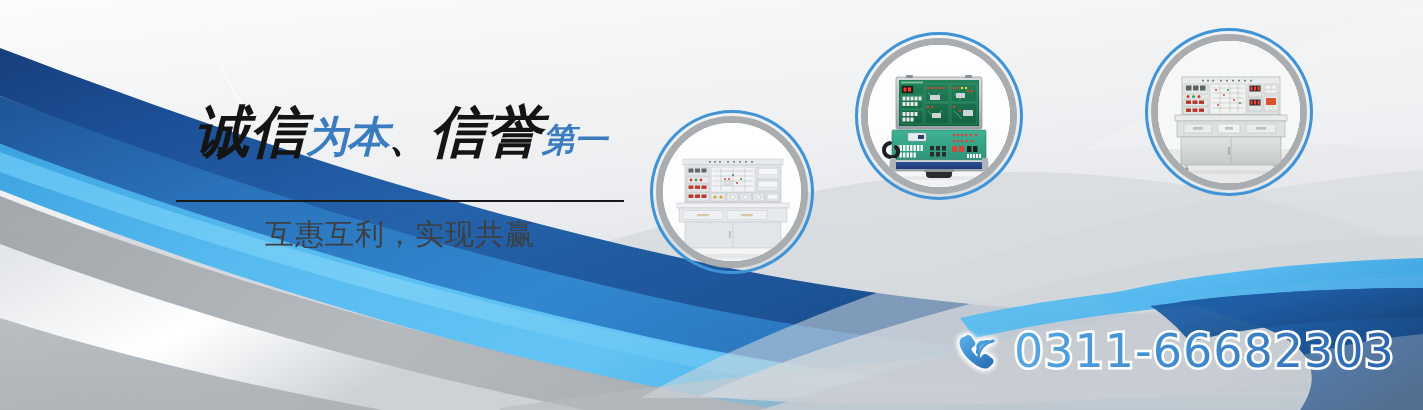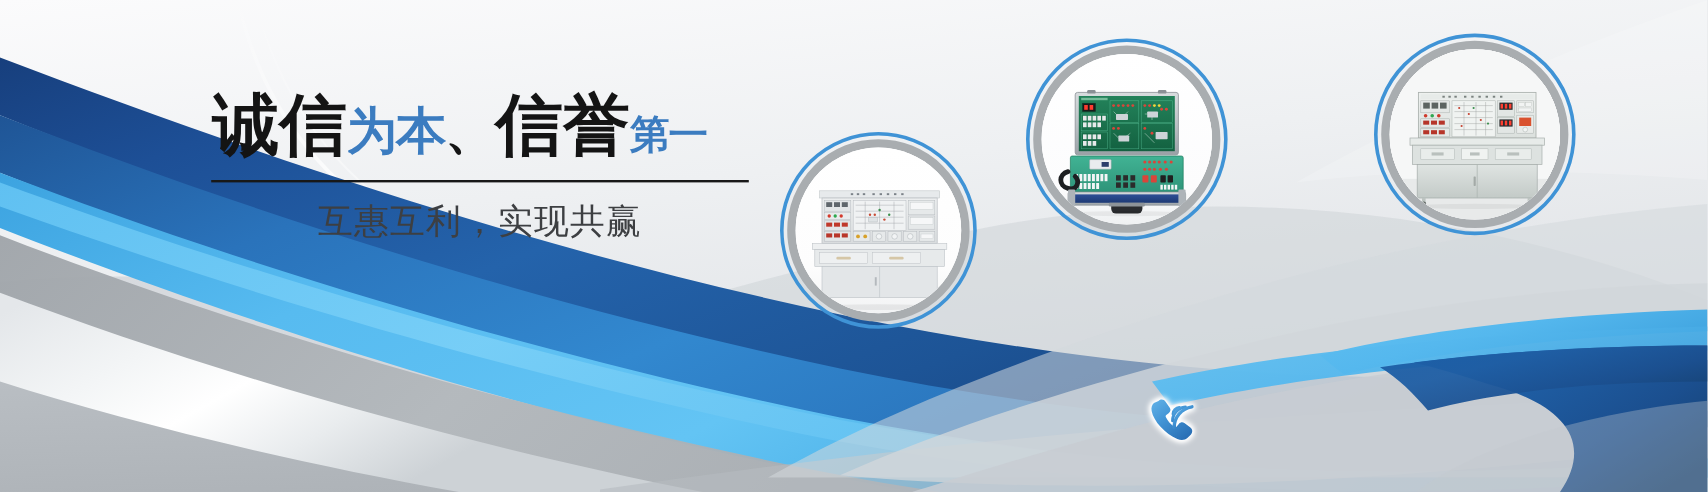--- a/index.html
+++ b/index.html
@@ -26,27 +26,28 @@
 
   
   .headline-block {
     position: absolute;
     left: 176px;
     top: 72px;
     width: 452px;
     z-index: 40;
   }
   .headline {
-    margin: 1px;
+    margin: 18px;
     font-size: 56px;
-    line-height: 64px;
+    line-height: 84px;
     font-weight: 700;
     color: #121212;
     white-space: nowrap;
     letter-spacing: 0px;
+    font-style: italic;
   }
   .headline .big {
     font-size: 56px;
     font-weight: 700;
     color: #141414;
   }
   .headline .mid-blue {
     font-size: 42px;
     font-weight: 700;
     color: #3b7cc0;
@@ -729,15 +730,19 @@
                l-2.2 1.8 c-0.6 0.5 -0.7 1.1 -0.3 1.9 c1.3 2.8 4.0 6.0 7.0 7.8
                c0.8 0.5 1.5 0.4 2.0 -0.2 l1.9 -2.2 c1.2 -1.4 3.0 -1.7 4.5 -0.6
                l5.0 3.7 c1.8 1.4 2.2 3.9 0.3 5.9 l-2.6 2.5 c-2.2 2.1 -5.3 2.4 -8.6 1.1
                c-5.0 -2.0 -10.0 -5.8 -14.0 -10.2 c-3.9 -4.3 -6.6 -9.0 -7.4 -13.2
                c-0.5 -2.8 0.2 -5.0 1.9 -6.6 z" fill="url(#gPhone)"></path>
 
       <path d="M25.5 20.0 a5.5 5.5 0 0 1 5.2 -5.4" stroke="url(#gPhone)" stroke-width="2.4" fill="none" stroke-linecap="round"></path>
       <path d="M25.2 25.6 a11.2 11.2 0 0 1 10.6 -11.3" stroke="url(#gPhone)" stroke-width="2.6" fill="none" stroke-linecap="round"></path>
       <path d="M26.5 31.4 a17.3 17.3 0 0 1 14.8 -17.4" stroke="url(#gPhone)" stroke-width="2.8" fill="none" stroke-linecap="round"></path>
     </svg>
+    <div style="position:relative;">
+      <span class="phone-number-outline">0311-66682303</span>
+      <span class="phone-number">0311-66682303</span>
+    </div>
   </div>
 
 </div>
 
 </body></html>

